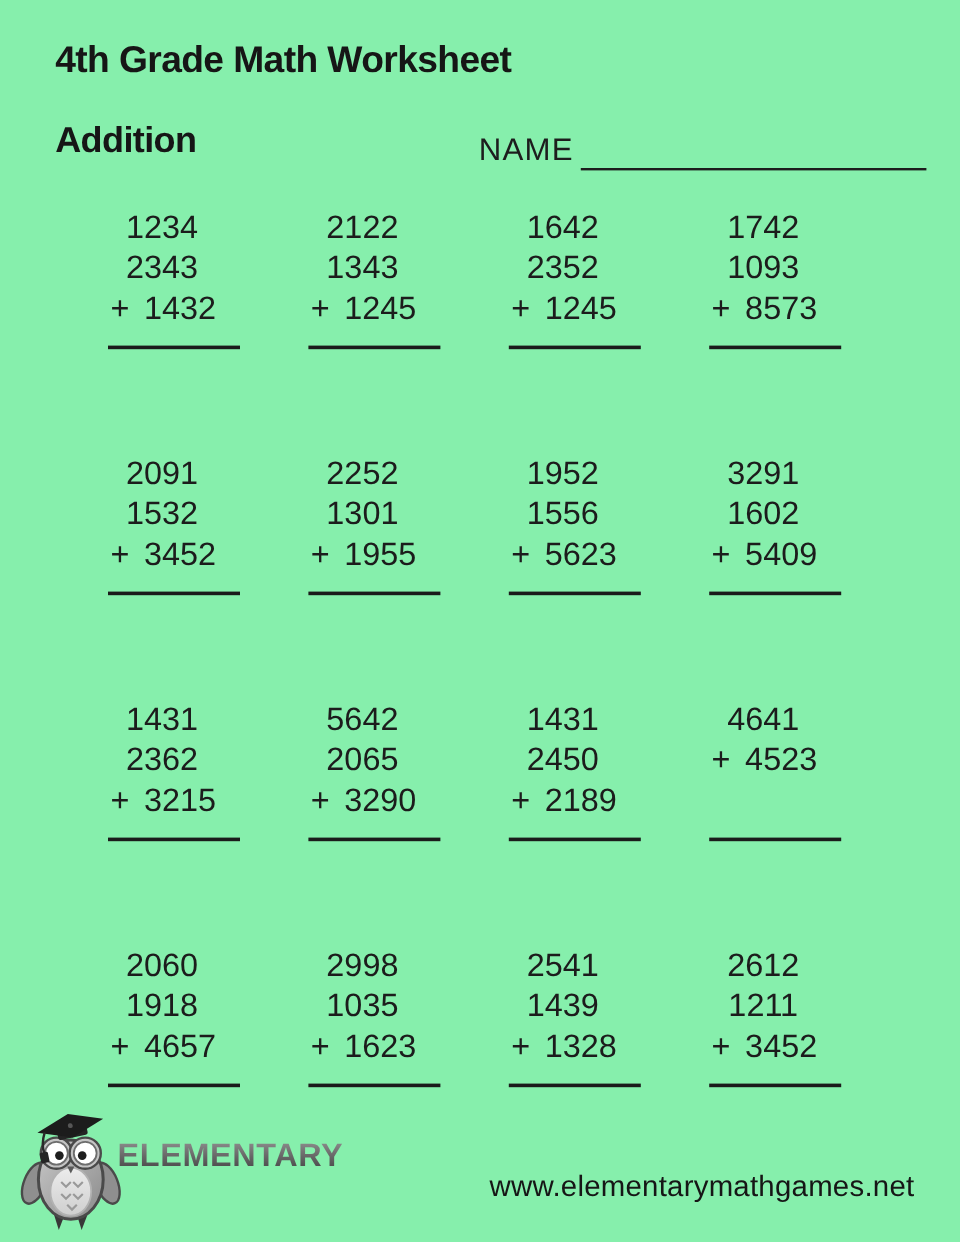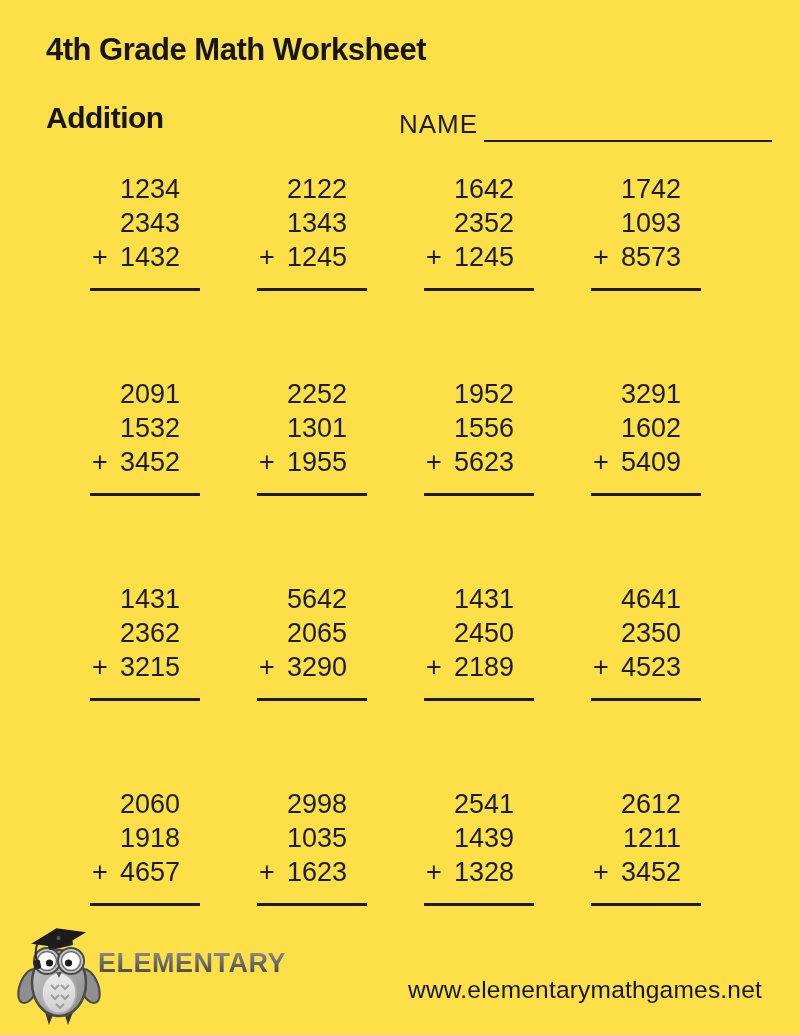--- a/index.html
+++ b/index.html
@@ -1,19 +1,19 @@
 <!DOCTYPE html>
 <html><head>
 <meta charset="utf-8">
 <style>
   html,body{margin:0;padding:0;background:#ffffff;}
   .page{
     position:relative;
     width:800px;height:1035px;
-    background:#fde047;
+    background:#86efac;
     font-family:"Liberation Sans", sans-serif;
     color:#1c1c1c;
     overflow:hidden;
   }
 
   
   .title{
     position:absolute;left:46px;top:32px;
     font-size:31px;font-weight:bold;letter-spacing:-0.5px;color:#161616;
   }
@@ -45,21 +45,21 @@
   }
   .problem{
     width:110px;height:111px;
     border-bottom:3px solid #1b1b1b;
     padding-bottom:5px;
     font-size:27px;
     box-sizing:content-box;
   }
   .p-line{
     height:34px;line-height:34px;
-    text-align:right;padding-right:20px;
+    text-align:center;padding-right:20px;
     white-space:nowrap;
   }
   .p-last{
     height:34px;line-height:34px;
     display:flex;justify-content:space-between;
     padding:0 20px 0 2px;
     white-space:nowrap;
   }
 
   
@@ -180,21 +180,20 @@
       <div class="problem">
         <div class="p-line">1431</div>
         <div class="p-line">2450</div>
         <div class="p-last">
           <span>+</span>
           <span>2189</span>
         </div>
       </div>
       <div class="problem">
         <div class="p-line">4641</div>
-        <div class="p-line">2350</div>
         <div class="p-last">
           <span>+</span>
           <span>4523</span>
         </div>
       </div>
       <div class="problem">
         <div class="p-line">2060</div>
         <div class="p-line">1918</div>
         <div class="p-last">
           <span>+</span>

